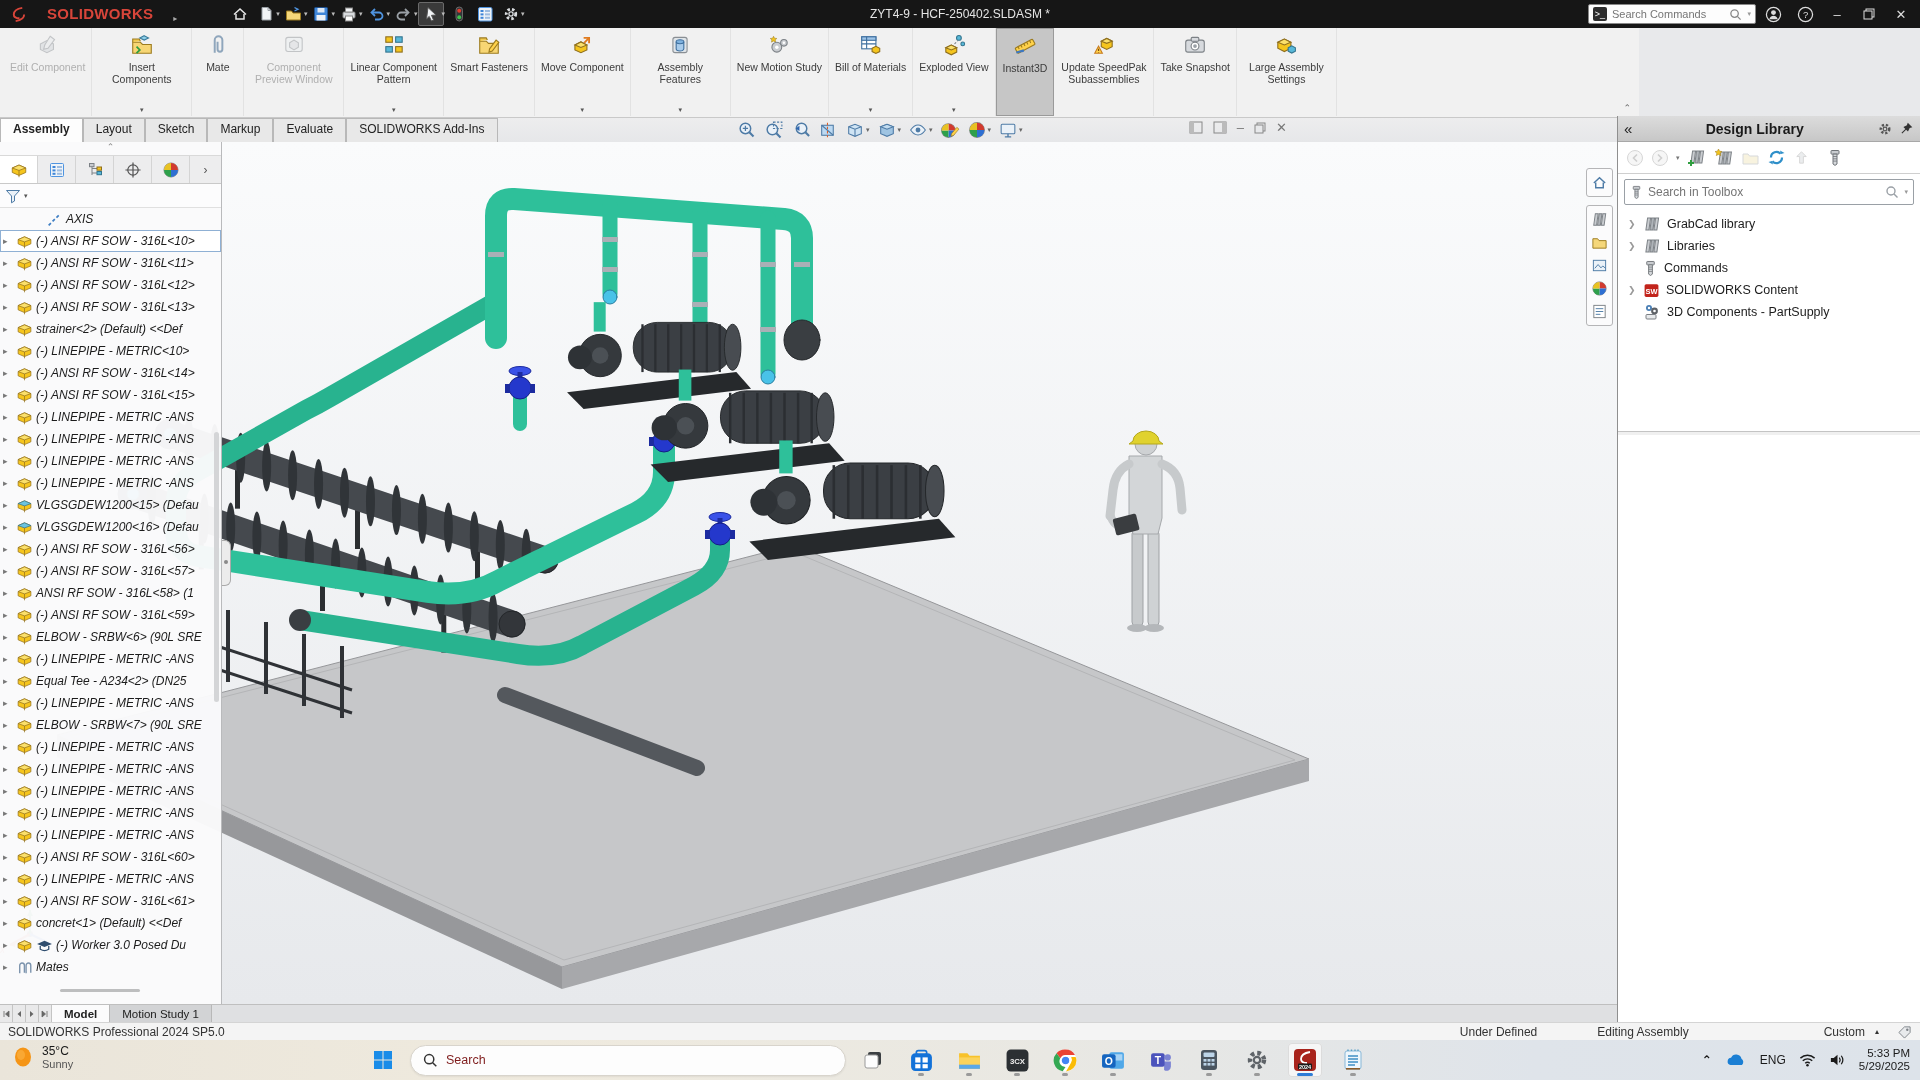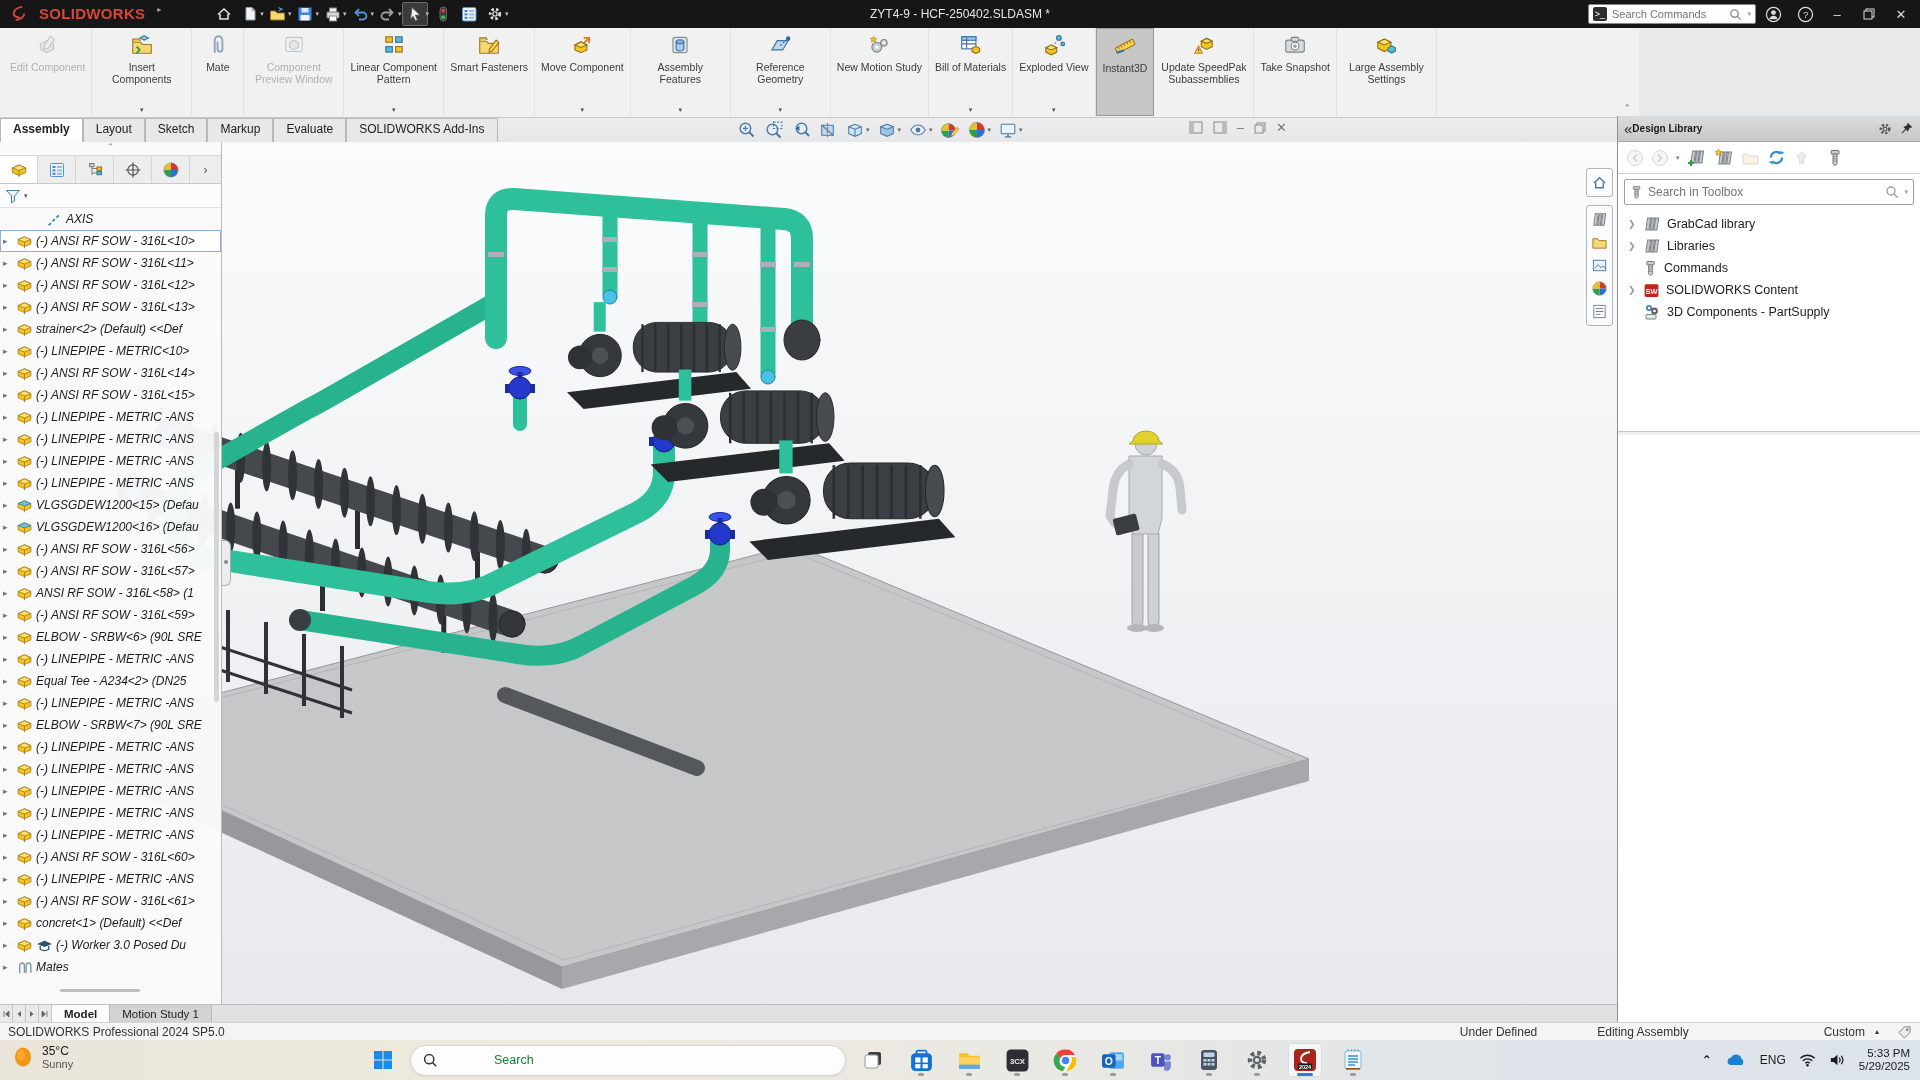--- a/index.html
+++ b/index.html
@@ -1,21 +1,21 @@
 <!DOCTYPE html>
 <html><head>
 <meta charset="utf-8">
 <style>
   * { margin:0; padding:0; box-sizing:border-box; font-family:"Liberation Sans","DejaVu Sans",sans-serif; }
   html,body { width:1920px; height:1080px; overflow:hidden; background:#e8e9eb; }
   svg { display:block; }
 
   
   #titlebar { position:absolute; left:0; top:0; width:1920px; height:28px; background:#161616; display:flex; align-items:center; color:#e8e8e8; }
-  #logo { display:flex; align-items:flex-start; gap:12px; padding:0 10px; }
+  #logo { display:flex; align-items:flex-end; gap:20px; padding:0 10px; }
   #logo .lg-solid { color:#d8453a; font-weight:bold; font-size:15px; letter-spacing:.3px; }
   .tb-ico { width:26px; height:24px; display:flex; align-items:center; justify-content:center; }
   .tb-caret { color:#bbb; font-size:7px; margin:0 1px 0 -3px; }
   .tb-sel { background:#3a3a3a; border:1px solid #6a6a6a; border-radius:2px; }
   #win-title { position:absolute; left:0; right:0; text-align:center; font-size:12px; color:#e5e5e5; pointer-events:none; }
   #tb-right { margin-left:auto; display:flex; align-items:center; gap:2px; padding-right:4px; }
   #cmd-search { width:168px; height:20px; background:#fdfdfd; border:1px solid #888; border-radius:2px; display:flex; align-items:center; gap:5px; padding:0 4px; }
   #cmd-search .term { width:14px; height:14px; background:#2d2d2d; color:#fff; font-size:9px; display:flex; align-items:center; justify-content:center; border-radius:2px; }
   #cmd-search input { border:0; outline:0; flex:1; font-size:11px; color:#444; background:transparent; min-width:0; }
   .win-ctl { width:30px; height:26px; display:flex; align-items:center; justify-content:center; color:#ddd; font-size:13px; }
@@ -66,21 +66,21 @@
   #panel-grip::after { content:""; position:absolute; left:2px; top:19px; width:4px; height:4px; border-radius:50%; background:#8a8a8a; }
 
   
   #tp-strip { position:absolute; left:1586px; top:26px; width:27px; }
   .tp-box { background:#fbfbfc; border:1px solid #b5b5b7; border-radius:3px; margin-bottom:8px; padding:2px 0; }
   .tp-ico { width:25px; height:23px; display:flex; align-items:center; justify-content:center; cursor:pointer; }
 
   
   #dlib { position:absolute; left:1617px; top:116px; width:303px; height:906px; background:#fff; border-left:1px solid #8f8f8f; }
   #dlib-hdr { height:26px; background:linear-gradient(#dcdcdc,#c7c7c7); border-bottom:1px solid #a8a8a8; display:flex; align-items:center; padding:0 6px; }
-  #dlib-hdr .t { flex:1; text-align:left; font-size:10px; font-weight:bold; color:#1a1a1a; }
+  #dlib-hdr .t { flex:1; text-align:center; font-size:14px; font-weight:bold; color:#1a1a1a; }
   #dlib-tools { height:32px; display:flex; align-items:center; gap:7px; padding:0 8px; border-bottom:1px solid #cfcfcf; }
   .dlt { display:flex; align-items:center; cursor:pointer; }
   .dlt.dis { opacity:.4; }
   #dlib-search { margin:5px 6px; height:26px; border:1px solid #9aa0a6; border-radius:2px; display:flex; align-items:center; gap:5px; padding:0 5px; background:#fff; }
   #dlib-search input { flex:1; border:0; outline:0; font-size:12px; color:#555; min-width:0; }
   .dlrow { height:22px; display:flex; align-items:center; gap:6px; padding-left:10px; cursor:pointer; }
   .dlrow .chev { width:9px; color:#9a9a9a; font-size:11px; }
   .dlrow .lbl { font-size:12.5px; color:#1c1c1c; }
   #dlib-div { position:absolute; left:0; top:315px; width:100%; border-top:1px solid #c4c4c4; height:4px; background:#f0f0f0; }
 
@@ -94,21 +94,21 @@
   #sb-right { margin-left:auto; display:flex; align-items:center; }
 
   
   #taskbar { position:absolute; left:0; top:1040px; width:1920px; height:40px; background:linear-gradient(90deg,#eae5da 0%,#efeade 28%,#e9e8e3 55%,#dfe4ea 80%,#dde3ea 100%); }
   #weather { position:absolute; left:12px; top:4px; display:flex; align-items:center; gap:8px; cursor:pointer; }
   #weather .wtemp { font-size:12px; color:#1a1a1a; }
   #weather .wcond { font-size:11px; color:#555; }
   #tb-center { position:absolute; left:366px; top:3px; display:flex; align-items:center; gap:10px; }
   #start-btn { width:34px; height:34px; display:flex; align-items:center; justify-content:center; border-radius:4px; cursor:pointer; }
   #tb-search { width:436px; height:31px; background:#fdfdfd; border:1px solid #d8d4cc; border-radius:16px; display:flex; align-items:center; gap:8px; padding:0 12px; cursor:pointer; box-shadow:0 1px 2px rgba(0,0,0,.06); }
-  #tb-search span { font-size:12.5px; color:#15803d;margin-left:48px; }
+  #tb-search span { font-size:12.5px; color:#7f1d1d; }
   .tk-ico { position:relative; width:34px; height:34px; display:flex; align-items:center; justify-content:center; border-radius:4px; cursor:pointer; }
   .tk-ico.appactive { background:#f6f6f6; box-shadow:inset 0 0 0 1px #dcdcdc; }
   .tk-run::after { content:""; position:absolute; bottom:1px; left:50%; transform:translateX(-50%); width:6px; height:3px; border-radius:2px; background:#9a9a9a; }
   .tk-ico.appactive.tk-run::after { width:16px; background:#2e7cd6; }
   #tray { position:absolute; right:10px; top:0; height:40px; display:flex; align-items:center; gap:13px; }
   #tray .lang { font-size:12px; color:#1a1a1a; }
   #tray .chev { font-size:12px; color:#1a1a1a; font-weight:bold; }
   #clock { text-align:right; font-size:11.5px; color:#1a1a1a; line-height:13px; cursor:pointer; }
 </style>
 </head>
@@ -317,31 +317,20 @@
       </div>
       <div class="rib-item">
         <span class="ric">
           <svg width="24" height="24" viewBox="0 0 22 22">
             <rect x="4.5" y="4" width="13" height="14" rx="2" fill="#dfe4e8" stroke="#8a8f94"></rect>
             <path d="M7.5 8v6.5a3.5 2 0 0 0 7 0V8" fill="#a8ccec" stroke="#3e6f9e"></path>
             <ellipse cx="11" cy="8" rx="3.5" ry="1.8" fill="#7fb3e0" stroke="#3e6f9e"></ellipse>
           </svg>
         </span>
         <div class="rlb">Assembly Features</div>
-        <span class="rcar">▾</span>
-      </div>
-      <div class="rib-item">
-        <span class="ric">
-          <svg width="24" height="24" viewBox="0 0 22 22">
-            <path d="M3.5 15.5l5-8.5h10l-5 8.5z" fill="#bcd9f2" stroke="#3e6f9e"></path>
-            <path d="M11 11.5l7.5-6.5" stroke="#2f66b0" stroke-dasharray="2 1.5"></path>
-            <circle cx="18.5" cy="5" r="2" fill="#2f66b0"></circle>
-          </svg>
-        </span>
-        <div class="rlb">Reference Geometry</div>
         <span class="rcar">▾</span>
       </div>
       <div class="rib-item">
         <span class="ric">
           <svg width="24" height="24" viewBox="0 0 22 22">
             <path d="M6 3l.9 1.8 2.1.2-1.5 1.4.4 2L6 7.4 4.1 8.4l.4-2L3 5l2.1-.2z" fill="#f2c41d" stroke="#9c7b1f" stroke-width=".5"></path>
             <circle cx="9" cy="13" r="4.5" fill="#c9ccd0" stroke="#7c8186"></circle>
             <circle cx="9" cy="13" r="1.6" fill="#fff"></circle>
             <circle cx="15.5" cy="9" r="3" fill="#c9ccd0" stroke="#7c8186"></circle>
             <circle cx="15.5" cy="9" r="1.1" fill="#fff"></circle>

